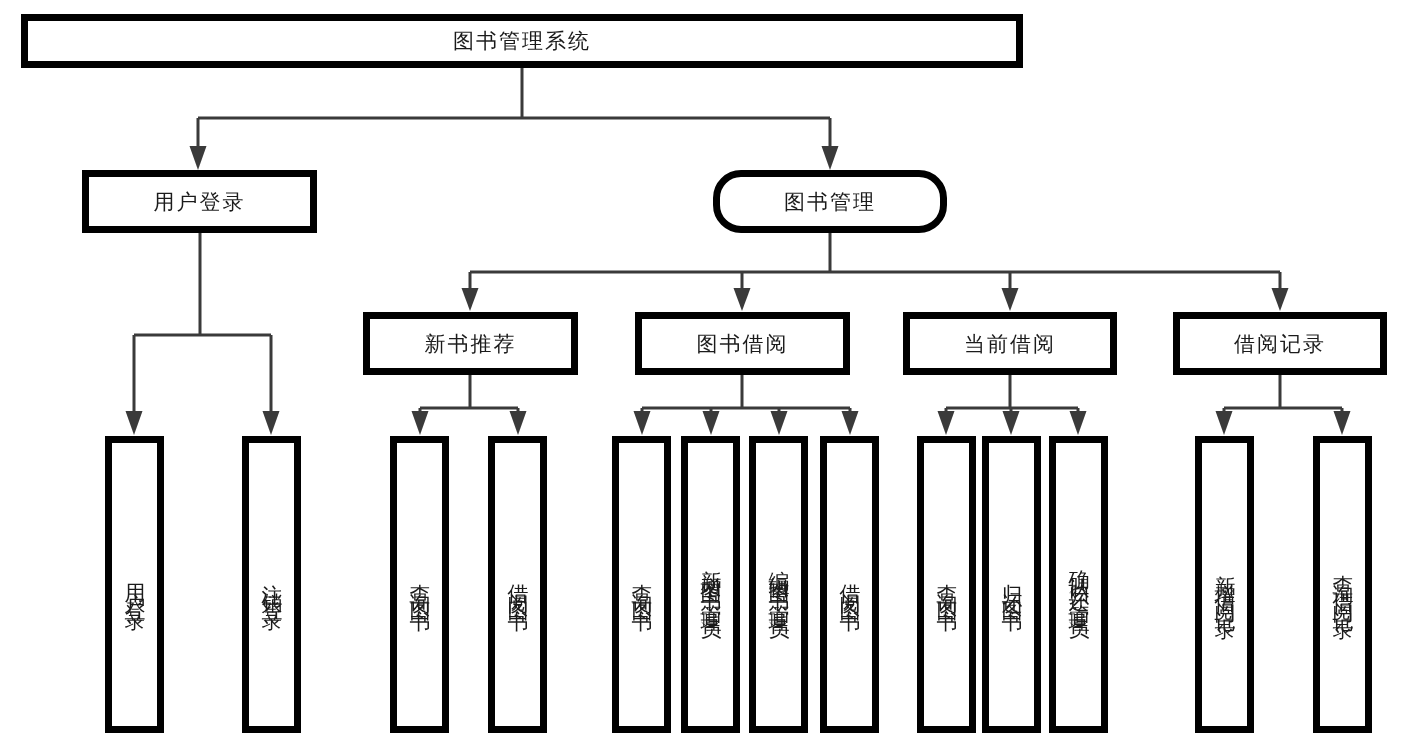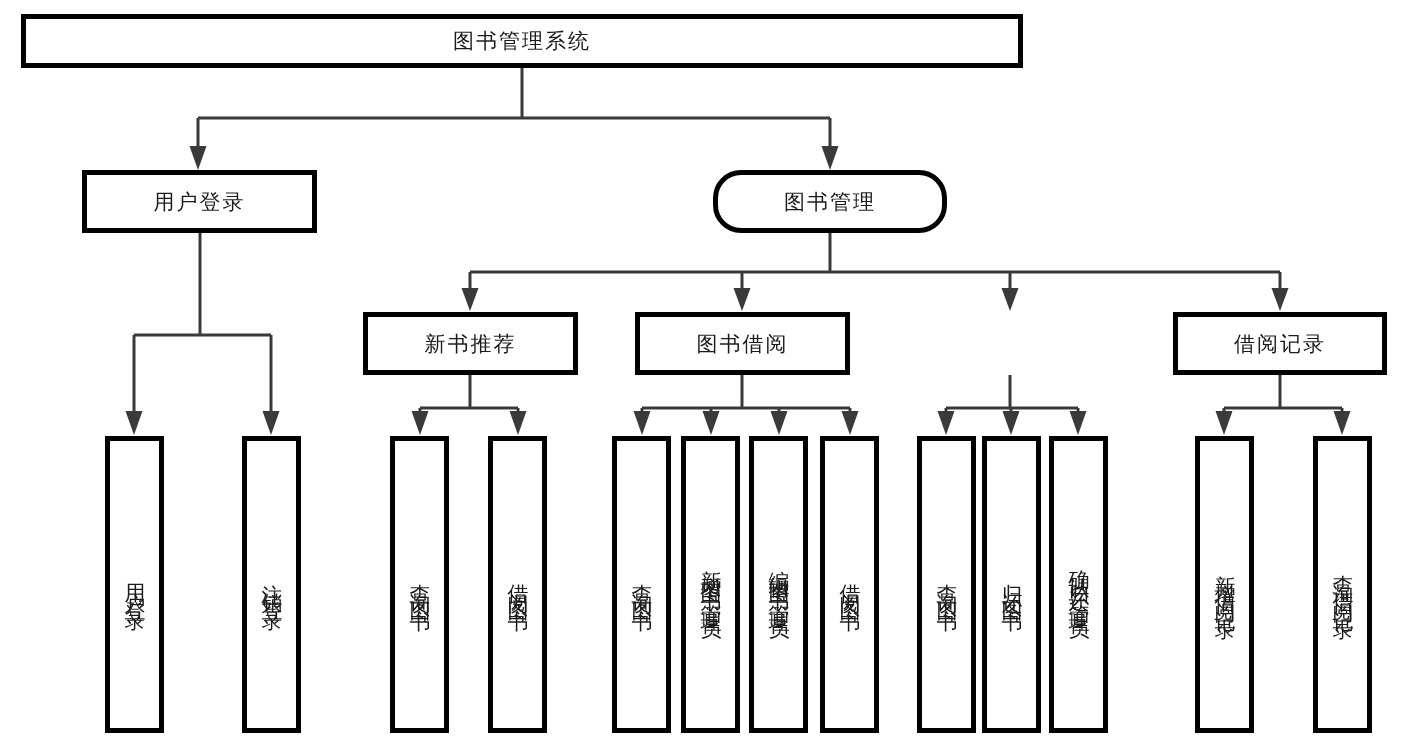--- a/index.html
+++ b/index.html
@@ -18,21 +18,21 @@
   #connector-layer {
     position: absolute;
     left: 0;
     top: 0;
     width: 1405px;
     height: 747px;
   }
   .node {
     position: absolute;
     box-sizing: border-box;
-    border: 5px solid #000000;
+    border: 7px solid #000000;
     background: #ffffff;
     display: flex;
     align-items: center;
     justify-content: center;
     color: #1b1b1b;
   }
   .hbox {
     font-size: 21px;
     letter-spacing: 2px;
     white-space: nowrap;
@@ -123,20 +123,23 @@
   <div class="node hbox" style="left:713px; top:170px; width:234px; height:63px;border-radius:28px;">
     <span>图书管理</span>
   </div>
 
   <div class="node hbox" style="left:635px; top:312px; width:215px; height:63px;">
     <span>图书借阅</span>
   </div>
   <div class="node hbox" style="left:363px; top:312px; width:215px; height:63px;">
     <span>新书推荐</span>
   </div>
+  <div class="node hbox" style="left:903px; top:312px; width:214px; height:63px;">
+    <span>当前借阅</span>
+  </div>
   <div class="node hbox" style="left:1173px; top:312px; width:214px; height:63px;">
     <span>借阅记录</span>
   </div>
 
   <div class="node vbox" style="left:105px;">
     <span class="vtext">用户登录</span>
   </div>
   <div class="node vbox" style="left:242px;">
     <span class="vtext">注销登录</span>
   </div>

